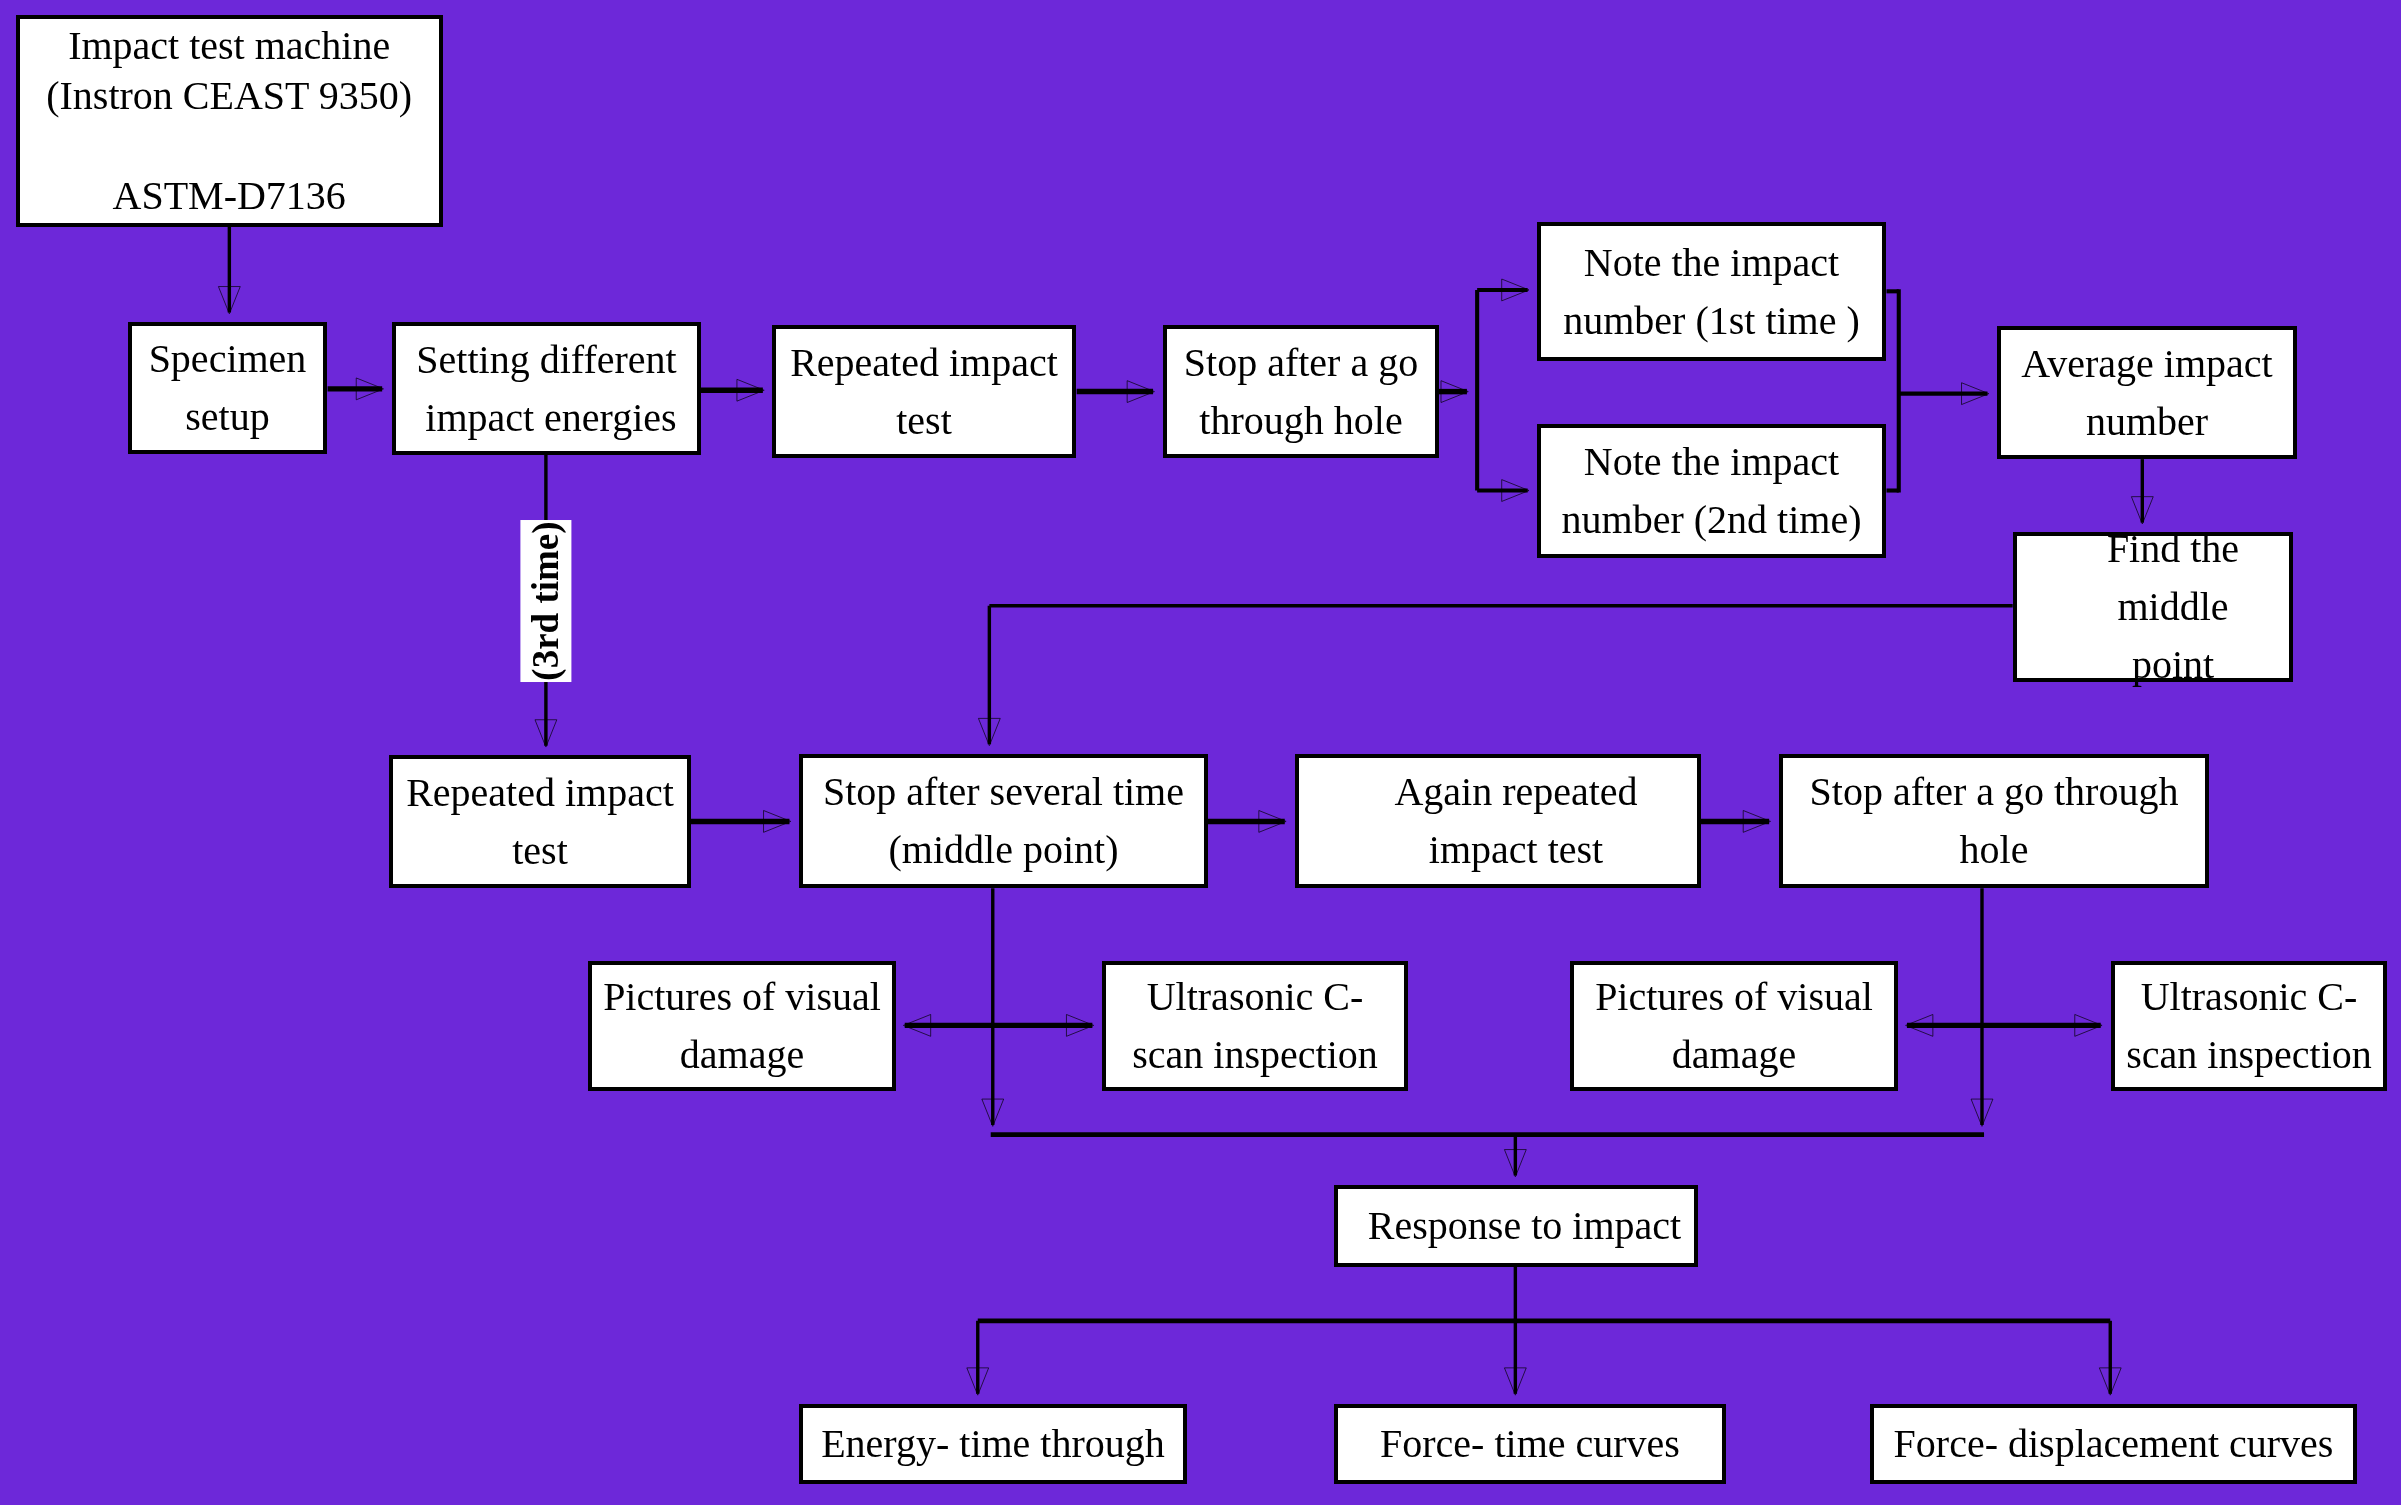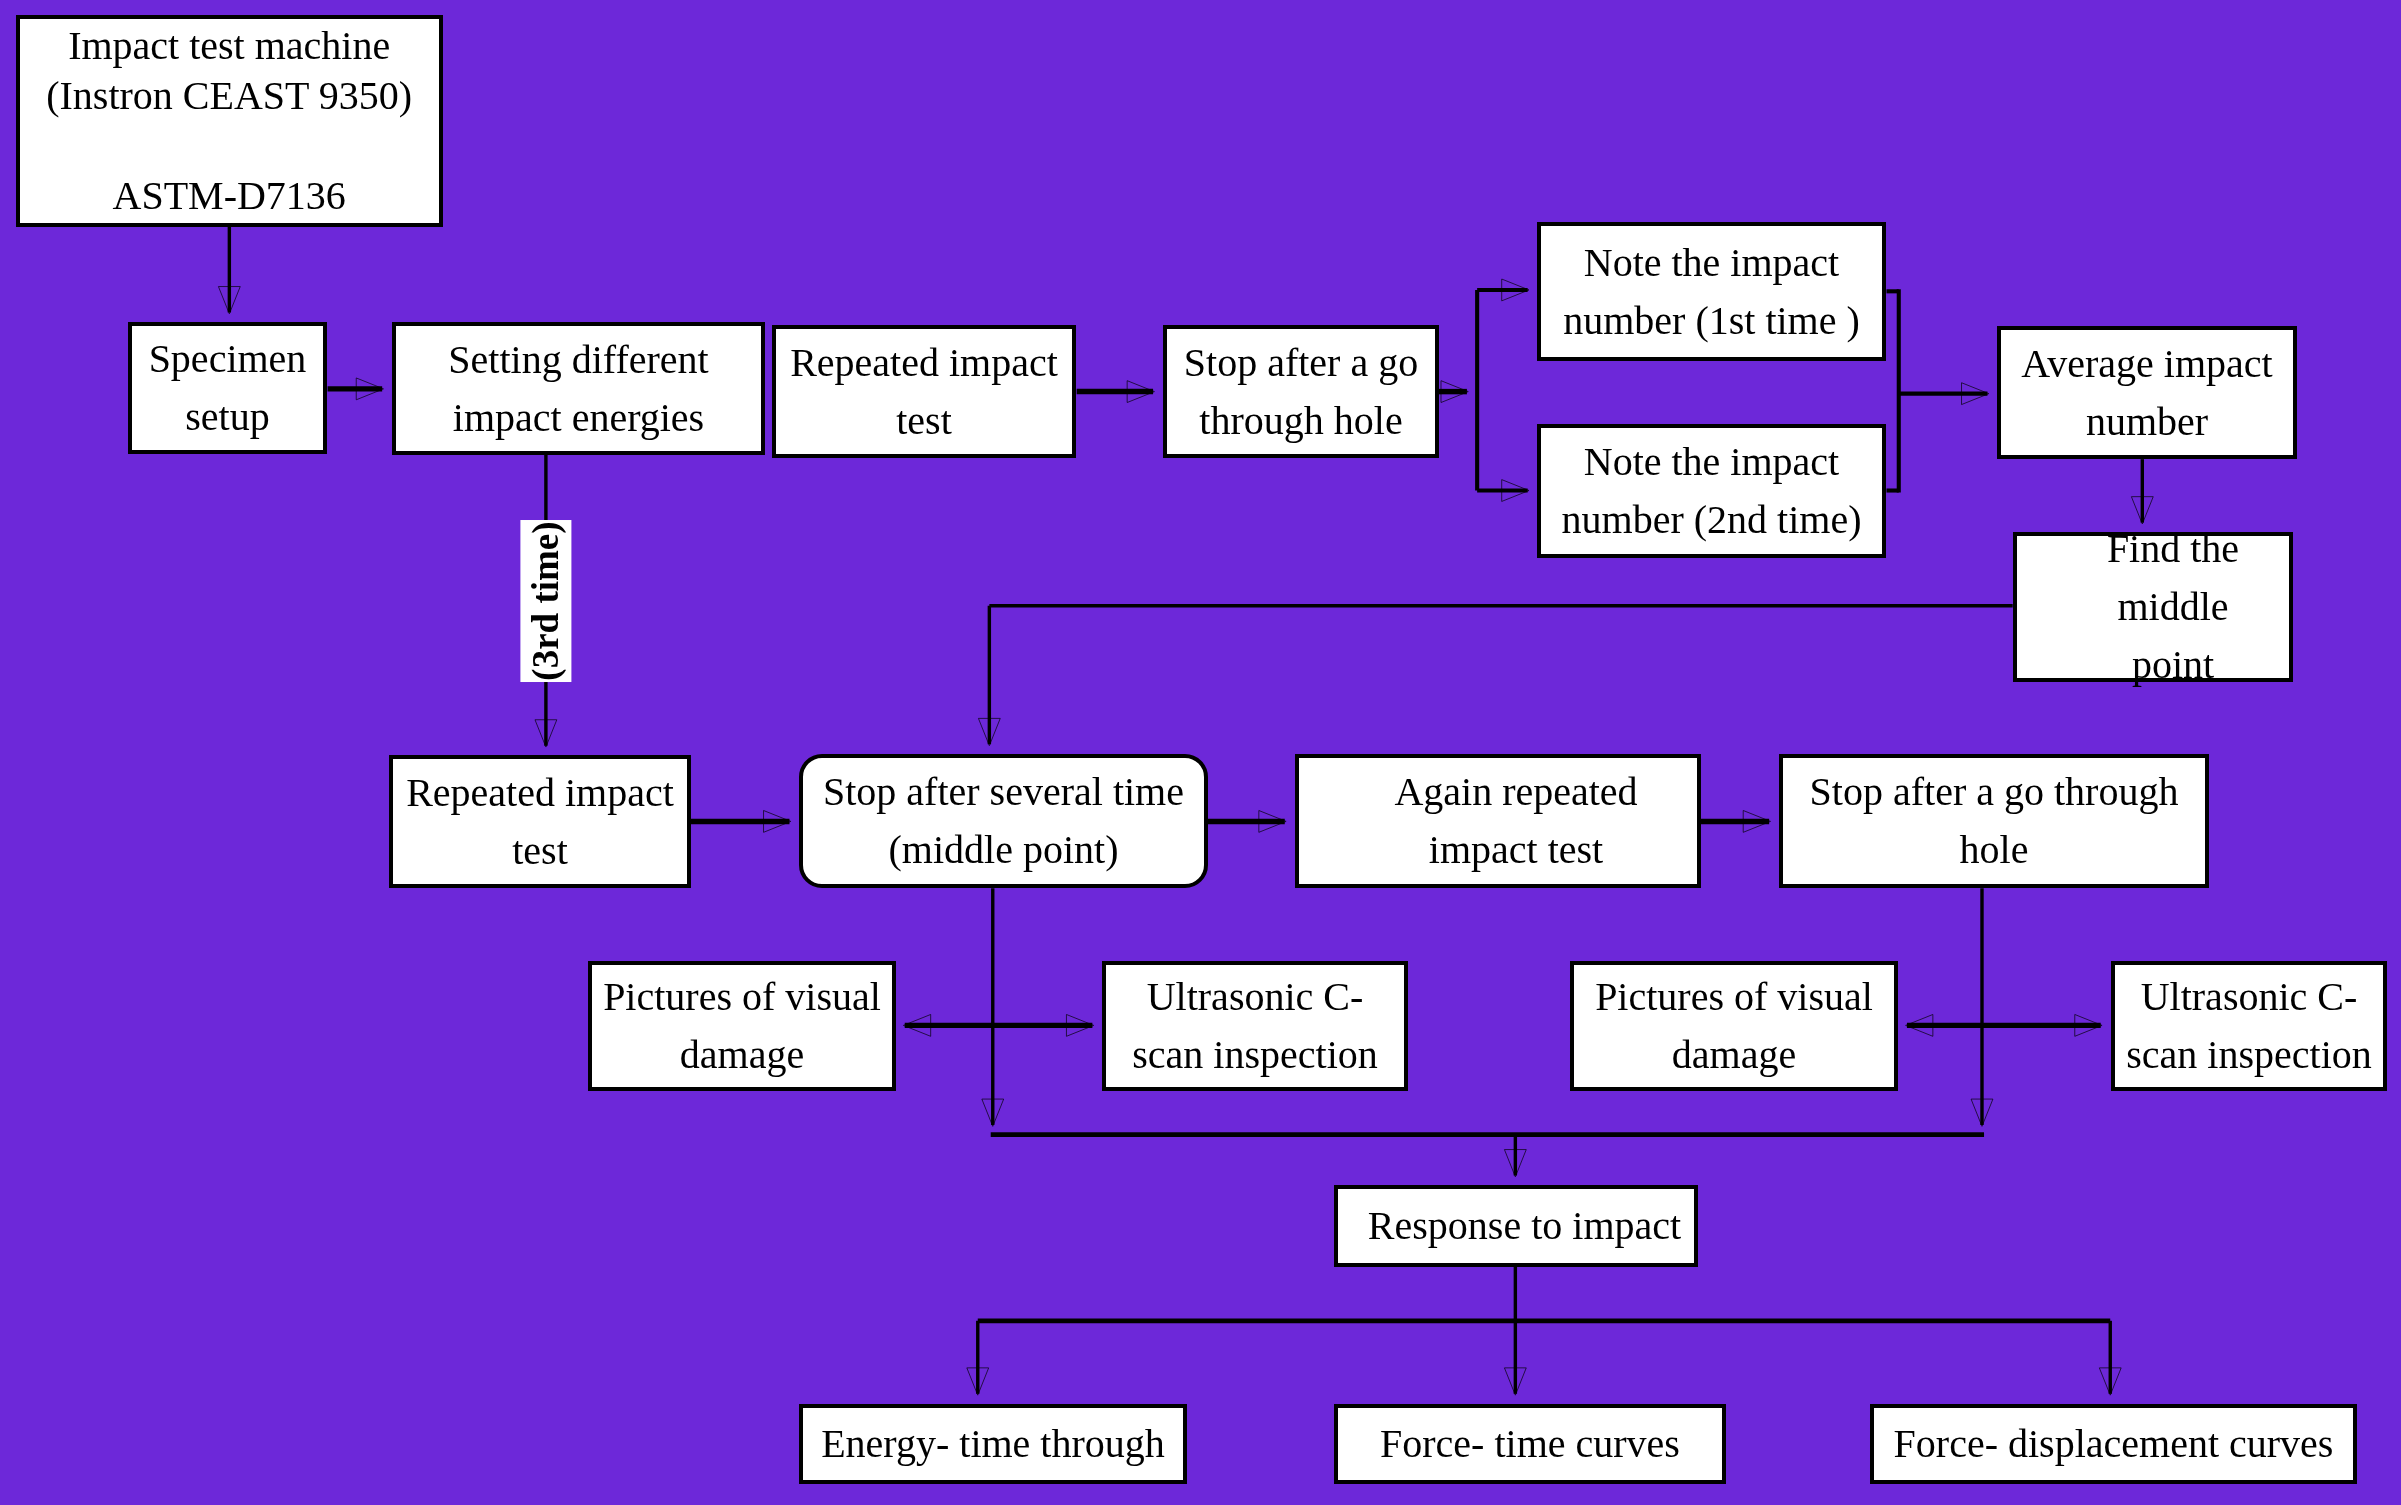--- a/index.html
+++ b/index.html
@@ -91,21 +91,21 @@
   </svg>
 
   <div class="node title-node" style="left:15.7px;top:15px;width:427px;height:212px;">Impact test machine
 (Instron CEAST 9350)
 
 ASTM-D7136</div>
 
   <div class="node" style="left:128px;top:322px;width:199px;height:132px;">Specimen
 setup</div>
 
-  <div class="node" style="left:392px;top:322px;width:373px;height:133px;">Setting different
+  <div class="node" style="left:392px;top:322px;width:309px;height:133px;text-align:right;">Setting different
 impact energies</div>
 
   <div class="node" style="left:772px;top:325px;width:304px;height:133px;">Repeated impact
 test</div>
 
   <div class="node" style="left:1163px;top:325px;width:276px;height:133px;">Stop after a go
 through hole</div>
 
   <div class="node" style="left:1537px;top:222px;width:349px;height:139px;">Note the impact
 number (1st time )</div>
@@ -115,21 +115,21 @@
 
   <div class="node" style="left:1997px;top:326px;width:300px;height:133px;">Average impact
 number</div>
 
   <div class="node" style="left:2013px;top:532px;width:280px;height:150px;padding-left:40px;">Find the middle
 point</div>
 
   <div class="node" style="left:389px;top:755px;width:302px;height:133px;">Repeated impact
 test</div>
 
-  <div class="node" style="left:799px;top:754px;width:409px;height:134px;border-radius:23px;">Stop after several time
+  <div class="node" style="left:799px;top:754px;width:409px;height:134px;">Stop after several time
 (middle point)</div>
 
   <div class="node" style="left:1295px;top:754px;width:406px;height:134px;padding-left:36px;">Again repeated
 impact test</div>
 
   <div class="node" style="left:1779px;top:754px;width:430px;height:134px;">Stop after a go through
 hole</div>
 
   <div class="node" style="left:588px;top:961px;width:308px;height:130px;">Pictures of visual
 damage</div>

